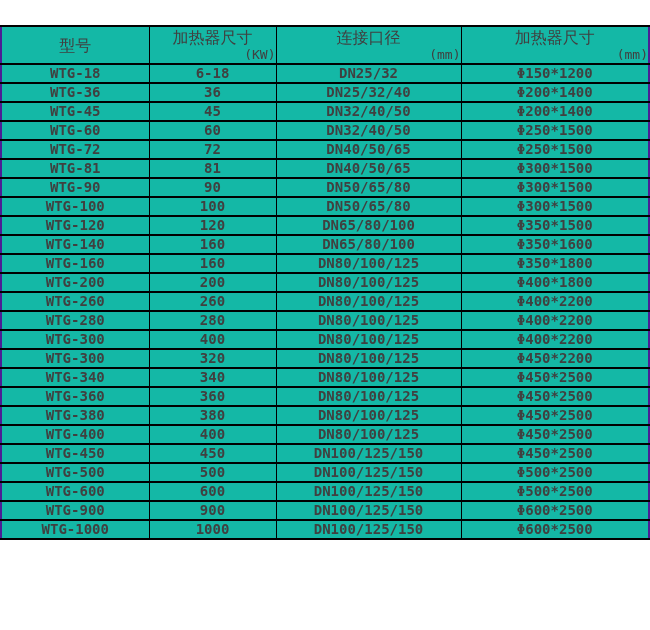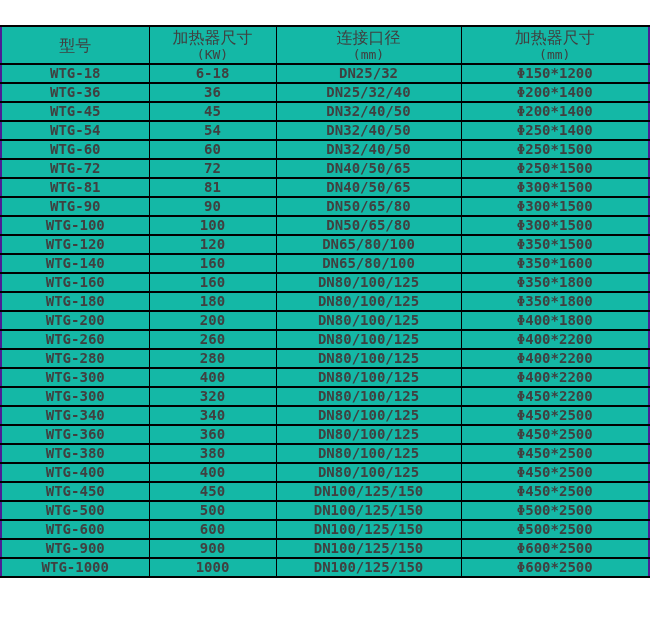--- a/index.html
+++ b/index.html
@@ -44,20 +44,21 @@
     display: block;
     font-size: 16px;
     line-height: 19px;
     font-weight: normal;
   }
   .hdr-unit {
     display: block;
     font-size: 13px;
     line-height: 15px;
     font-weight: normal;
+    text-align: right;
   }
   .spec-table td {
     font-size: 14px;
     line-height: 17px;
   }
 </style>
 </head>
 <body>
 
 <table class="spec-table">
@@ -99,26 +100,20 @@
         <td>DN25/32/40</td>
         <td>Φ200*1400</td>
       </tr>
       <tr>
         <td>WTG-45</td>
         <td>45</td>
         <td>DN32/40/50</td>
         <td>Φ200*1400</td>
       </tr>
       <tr>
-        <td>WTG-54</td>
-        <td>54</td>
-        <td>DN32/40/50</td>
-        <td>Φ250*1400</td>
-      </tr>
-      <tr>
         <td>WTG-60</td>
         <td>60</td>
         <td>DN32/40/50</td>
         <td>Φ250*1500</td>
       </tr>
       <tr>
         <td>WTG-72</td>
         <td>72</td>
         <td>DN40/50/65</td>
         <td>Φ250*1500</td>
@@ -153,26 +148,20 @@
         <td>DN65/80/100</td>
         <td>Φ350*1600</td>
       </tr>
       <tr>
         <td>WTG-160</td>
         <td>160</td>
         <td>DN80/100/125</td>
         <td>Φ350*1800</td>
       </tr>
       <tr>
-        <td>WTG-180</td>
-        <td>180</td>
-        <td>DN80/100/125</td>
-        <td>Φ350*1800</td>
-      </tr>
-      <tr>
         <td>WTG-200</td>
         <td>200</td>
         <td>DN80/100/125</td>
         <td>Φ400*1800</td>
       </tr>
       <tr>
         <td>WTG-260</td>
         <td>260</td>
         <td>DN80/100/125</td>
         <td>Φ400*2200</td>

